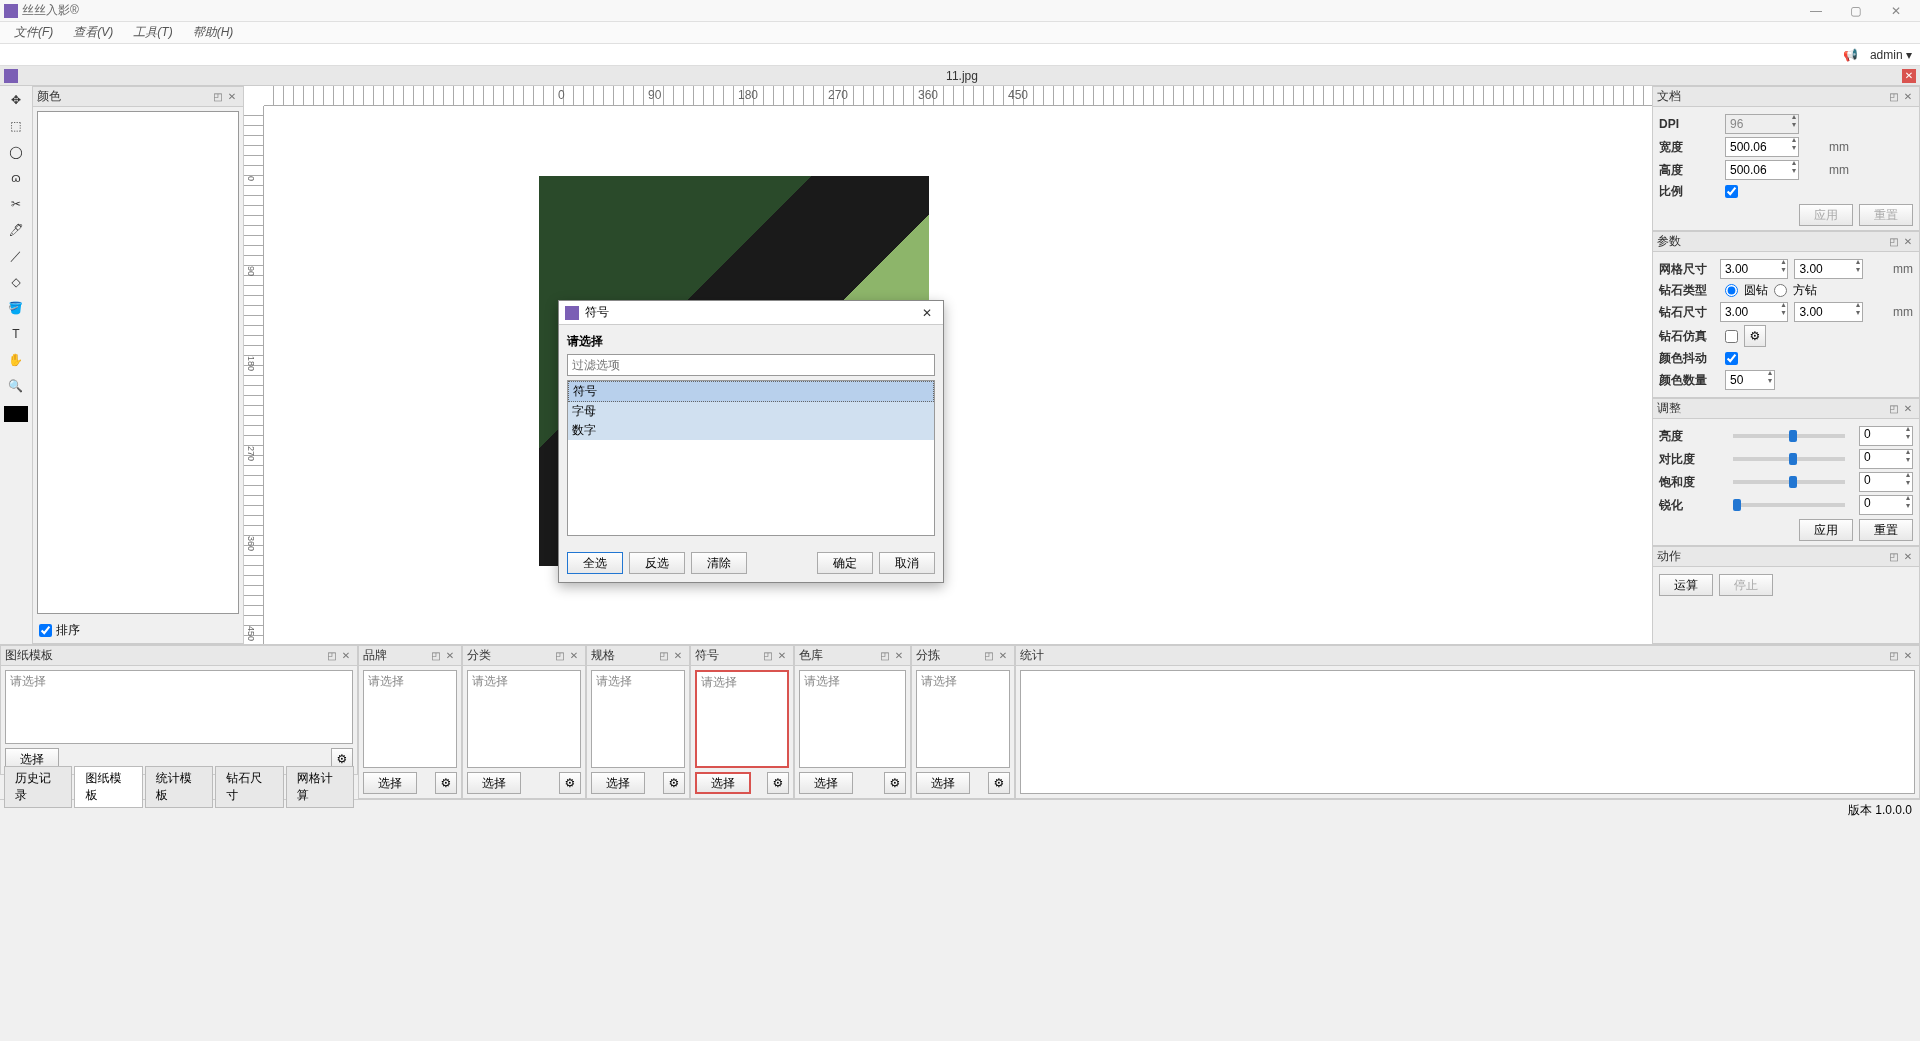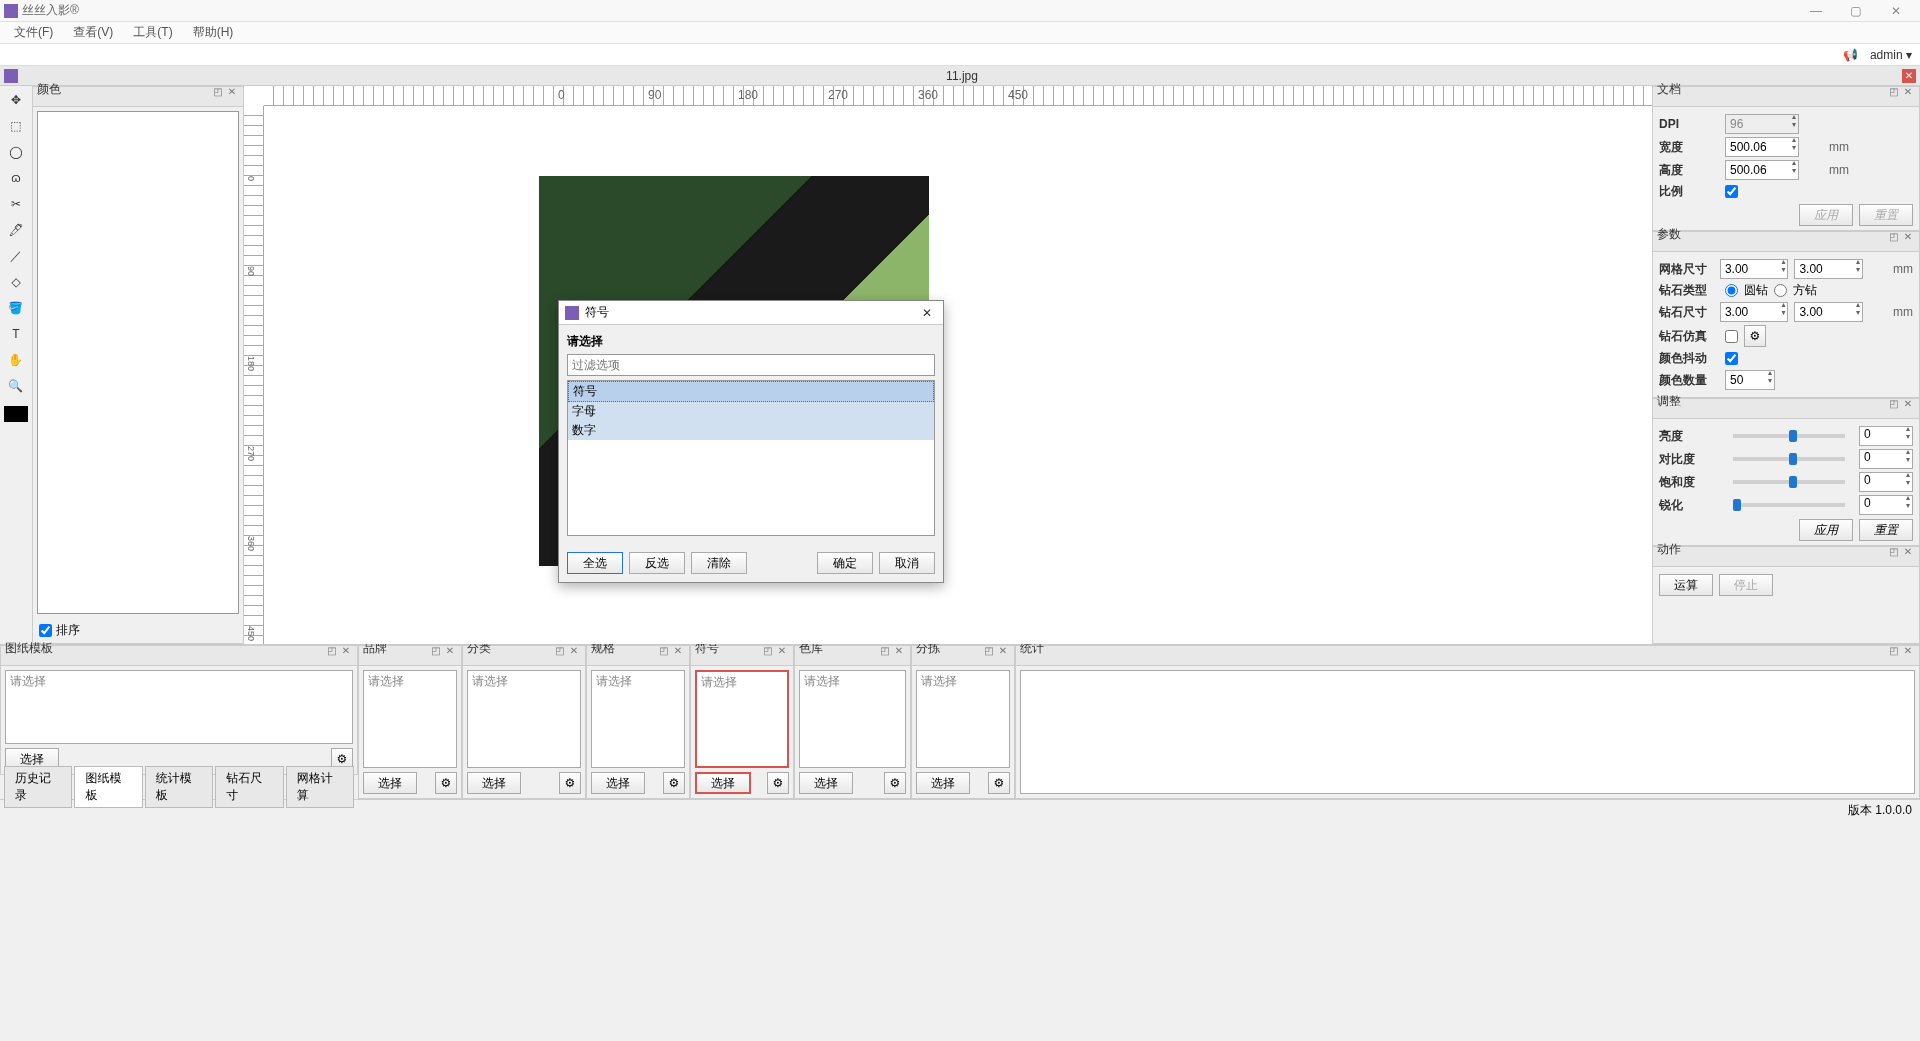--- a/index.html
+++ b/index.html
@@ -1,35 +1,35 @@
 <!DOCTYPE html>
 <html><head>
 <meta charset="utf-8">
 <style>
 * { margin: 0; padding: 0; box-sizing: border-box; font-family: "Microsoft YaHei", Arial, sans-serif; font-size: 12px; }
 body { background: #f0f0f0; width: 1920px; height: 1041px; overflow: hidden; position: relative; }
 .titlebar { height: 22px; background: #f8f8f8; display: flex; align-items: center; padding: 0 4px; border-bottom: 1px solid #e0e0e0; }
 .titlebar .icon-app { width: 14px; height: 14px; background: #7b5fb5; margin-right: 4px; }
 .titlebar .title { flex: 1; color: #666; }
 .titlebar .wctrl { width: 40px; height: 100%; display: flex; align-items: center; justify-content: center; color: #888; cursor: pointer; }
-.menubar { height: 22px; background: #fafafa; display: flex; align-items: center; padding: 0 4px; border-bottom: 1px solid #e0e0e0; }
+.menubar { height: 22px; background: #fafafa; display: flex; align-items: center; padding: 0 4px; border-bottom: 1px solid #e0e0e0; font-style: italic; }
 .menubar .menuitem { padding: 2px 10px; color: #555; cursor: pointer; }
 .userbar { height: 22px; background: #fff; display: flex; align-items: center; justify-content: flex-end; padding: 0 8px; border-bottom: 1px solid #ddd; }
 .userbar .spk { margin-right: 12px; color: #666; }
 .userbar .user { color: #333; cursor: pointer; }
 .tabstrip { height: 20px; background: #e8e8e8; display: flex; align-items: center; border-bottom: 1px solid #ccc; }
 .tabstrip .icon-app { width: 14px; height: 14px; background: #7b5fb5; margin: 0 4px; }
 .tabstrip .filetab { flex: 1; text-align: center; color: #333; }
 .tabstrip .tabclose { width: 14px; height: 14px; background: #d9534f; color: #fff; display: flex; align-items: center; justify-content: center; margin-right: 4px; cursor: pointer; font-size: 10px; }
 .main { display: flex; height: 558px; }
 .toolcol { width: 32px; background: #f0f0f0; display: flex; flex-direction: column; align-items: center; padding-top: 4px; gap: 6px; }
 .toolbtn { width: 24px; height: 20px; display: flex; align-items: center; justify-content: center; cursor: pointer; color: #333; }
 .toolcolor { width: 24px; height: 16px; background: #000; margin-top: 4px; }
 .panel { background: #f0f0f0; border: 1px solid #ccc; display: flex; flex-direction: column; }
-.panel-head { height: 20px; background: #e8e8e8; display: flex; align-items: flex-end; padding: 8px 4px; border-bottom: 1px solid #ccc; }
+.panel-head { height: 20px; background: #e8e8e8; display: flex; align-items: center; padding: 8px 4px; border-bottom: 1px solid #ccc; }
 .panel-head .ptitle { flex: 1; color: #333; }
 .panel-head .pctrl { width: 14px; height: 14px; display: flex; align-items: center; justify-content: center; color: #777; cursor: pointer; font-size: 10px; }
 .colorpanel { width: 212px; }
 .colorpanel .body { flex: 1; background: #fff; border: 1px solid #999; margin: 4px; }
 .colorpanel .foot { padding: 4px 6px; display: flex; align-items: center; gap: 4px; }
 .canvasarea { flex: 1; background: #fff; position: relative; overflow: hidden; }
 .ruler-h { position: absolute; top: 0; left: 20px; right: 0; height: 20px; background: repeating-linear-gradient(90deg, #fff, #fff 9px, #aaa 9px, #aaa 10px); border-bottom: 1px solid #aaa; font-size: 9px; color: #666; }
 .ruler-h span { position: absolute; top: 2px; }
 .ruler-v { position: absolute; top: 20px; left: 0; bottom: 0; width: 20px; background: repeating-linear-gradient(180deg, #fff, #fff 9px, #aaa 9px, #aaa 10px); border-right: 1px solid #aaa; }
 .ruler-v span { position: absolute; left: 2px; writing-mode: vertical-rl; font-size: 9px; color: #666; }
@@ -37,21 +37,21 @@
 .rightcol { width: 268px; background: #f0f0f0; display: flex; flex-direction: column; }
 .rightpanel .body { padding: 4px 6px; }
 .proprow { display: flex; align-items: center; margin: 3px 0; gap: 6px; }
 .proprow .plabel { width: 60px; color: #333; font-weight: bold; }
 .proprow .spinner { width: 74px; height: 20px; border: 1px solid #aaa; background: #fff; display: flex; align-items: center; padding: 0 4px; position: relative; }
 .proprow .spinner.dis { background: #eee; color: #888; }
 .proprow .spinner::after { content: "▴\A▾"; white-space: pre; position: absolute; right: 2px; top: -2px; font-size: 8px; line-height: 8px; color: #666; }
 .proprow .unit { color: #666; padding-left: 24px; }
 .btn { height: 22px; padding: 0 14px; border: 1px solid #aaa; background: linear-gradient(#fefefe, #e8e8e8); cursor: pointer; display: inline-flex; align-items: center; justify-content: center; }
 .btn.dis { color: #aaa; cursor: default; }
-.btnrow { display: flex; gap: 6px; justify-content: flex-end; margin-top: 4px; font-style: italic; }
+.btnrow { display: flex; gap: 6px; justify-content: flex-end; margin-top: 4px; }
 .slider { flex: 1; height: 4px; background: #d0d0d0; position: relative; margin: 0 8px; }
 .slider .thumb { position: absolute; top: -4px; width: 8px; height: 12px; background: #2176d2; border-radius: 2px; }
 .numfield { width: 54px; height: 20px; border: 1px solid #aaa; background: #fff; padding: 0 4px; position: relative; }
 .numfield::after { content: "▴\A▾"; white-space: pre; position: absolute; right: 2px; top: -2px; font-size: 8px; line-height: 8px; color: #666; }
 .gearbtn { width: 22px; height: 22px; border: 1px solid #aaa; background: linear-gradient(#fefefe, #e8e8e8); display: flex; align-items: center; justify-content: center; cursor: pointer; }
 .bottomarea { height: 155px; display: flex; border-top: 1px solid #ccc; background: #f0f0f0; }
 .botpanel { border: 1px solid #ccc; display: flex; flex-direction: column; background: #f0f0f0; }
 .botpanel .body { flex: 1; padding: 4px; display: flex; flex-direction: column; }
 .botpanel .listarea { flex: 1; background: #fff; border: 1px solid #aaa; padding: 2px 4px; color: #888; }
 .botpanel .listarea.highlight { border: 2px solid #d9534f; }

